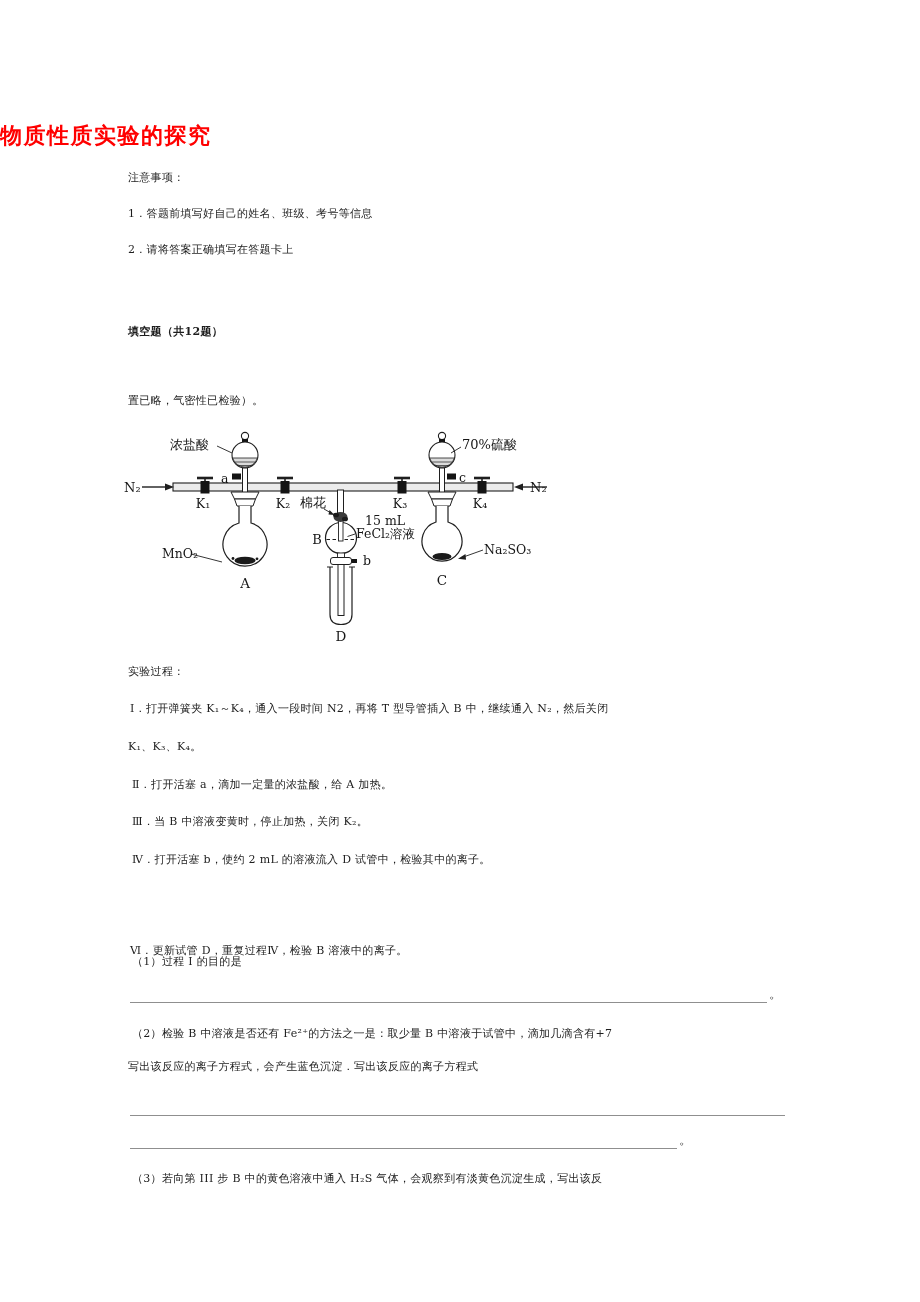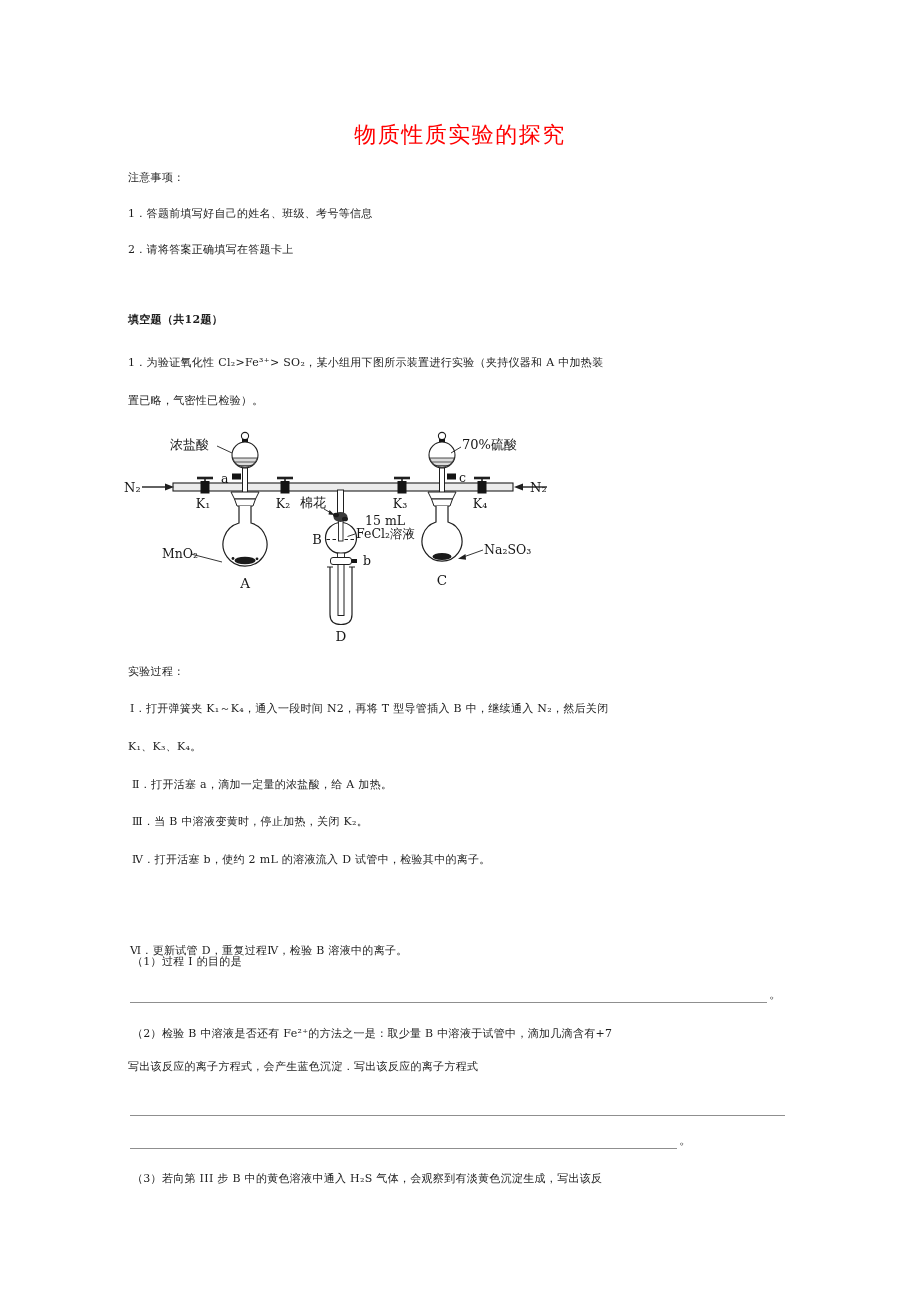--- a/index.html
+++ b/index.html
@@ -1,41 +1,40 @@
 <!DOCTYPE html>
 <html><head>
 <meta charset="utf-8">
 <style>
   html,body{margin:0;padding:0;background:#fff;}
   .page{position:relative;width:920px;height:1302px;background:#ffffff;overflow:hidden;
         font-family:"DejaVu Serif","Liberation Serif",serif;color:#1d1d1d;}
   .line{position:absolute;white-space:nowrap;font-size:11px;line-height:22px;letter-spacing:0.3px;}
-  .title{position:absolute;left:0;width:920px;text-align:center;font-size:22px;line-height:28px;
-         font-weight:normal;color:#ff0000;letter-spacing:1.5px;}
-  .bold{font-weight:bold;}
+  .title{position:absolute;left:0;width:920px;text-align:left;font-size:22px;line-height:28px;
+         font-weight:bold;color:#ff0000;letter-spacing:1.5px;}
+  .bold{font-weight:bold;margin-top:12px;}
   .blank-row{position:absolute;display:flex;align-items:flex-end;height:20px;}
   .blank{display:inline-block;height:20px;border-bottom:1.4px solid #8f8f8f;}
   .period{font-size:13px;line-height:13px;margin-left:2px;transform:translateY(-3px);color:#2a2a2a;}
   .diagram{position:absolute;}
   .diagram text{fill:#161616;font-family:"DejaVu Serif","Liberation Serif",serif;}
 </style>
 </head>
 <body>
 
 <div class="page">
 
   <div class="title" style="top:121px">物质性质实验的探究</div>
 
   <div class="line" style="top:167px;left:128px">注意事项：</div>
   <div class="line" style="top:203px;left:128px">1．答题前填写好自己的姓名、班级、考号等信息</div>
   <div class="line" style="top:239px;left:128px">2．请将答案正确填写在答题卡上</div>
 
   <div class="line bold" style="top:309px;left:128px">填空题（共12题）</div>
 
-  <div class="line" style="top:352px;left:128px">1．为验证氧化性 Cl₂&gt;Fe³⁺&gt; SO₂，某小组用下图所示装置进行实验（夹持仪器和 A 中加热装</div>
   <div class="line" style="top:390px;left:128px">置已略，气密性已检验）。</div>
 
   <svg class="diagram" style="left:118px;top:422px" width="445" height="225" viewBox="0 0 445 225">
 
     <g>
       <rect x="55" y="61" width="340" height="8" fill="#ececec" stroke="#1f1f1f" stroke-width="1.1"></rect>
     </g>
 
     <g>
       <line x1="24" y1="65" x2="48" y2="65" stroke="#1f1f1f" stroke-width="1.4"></line>

